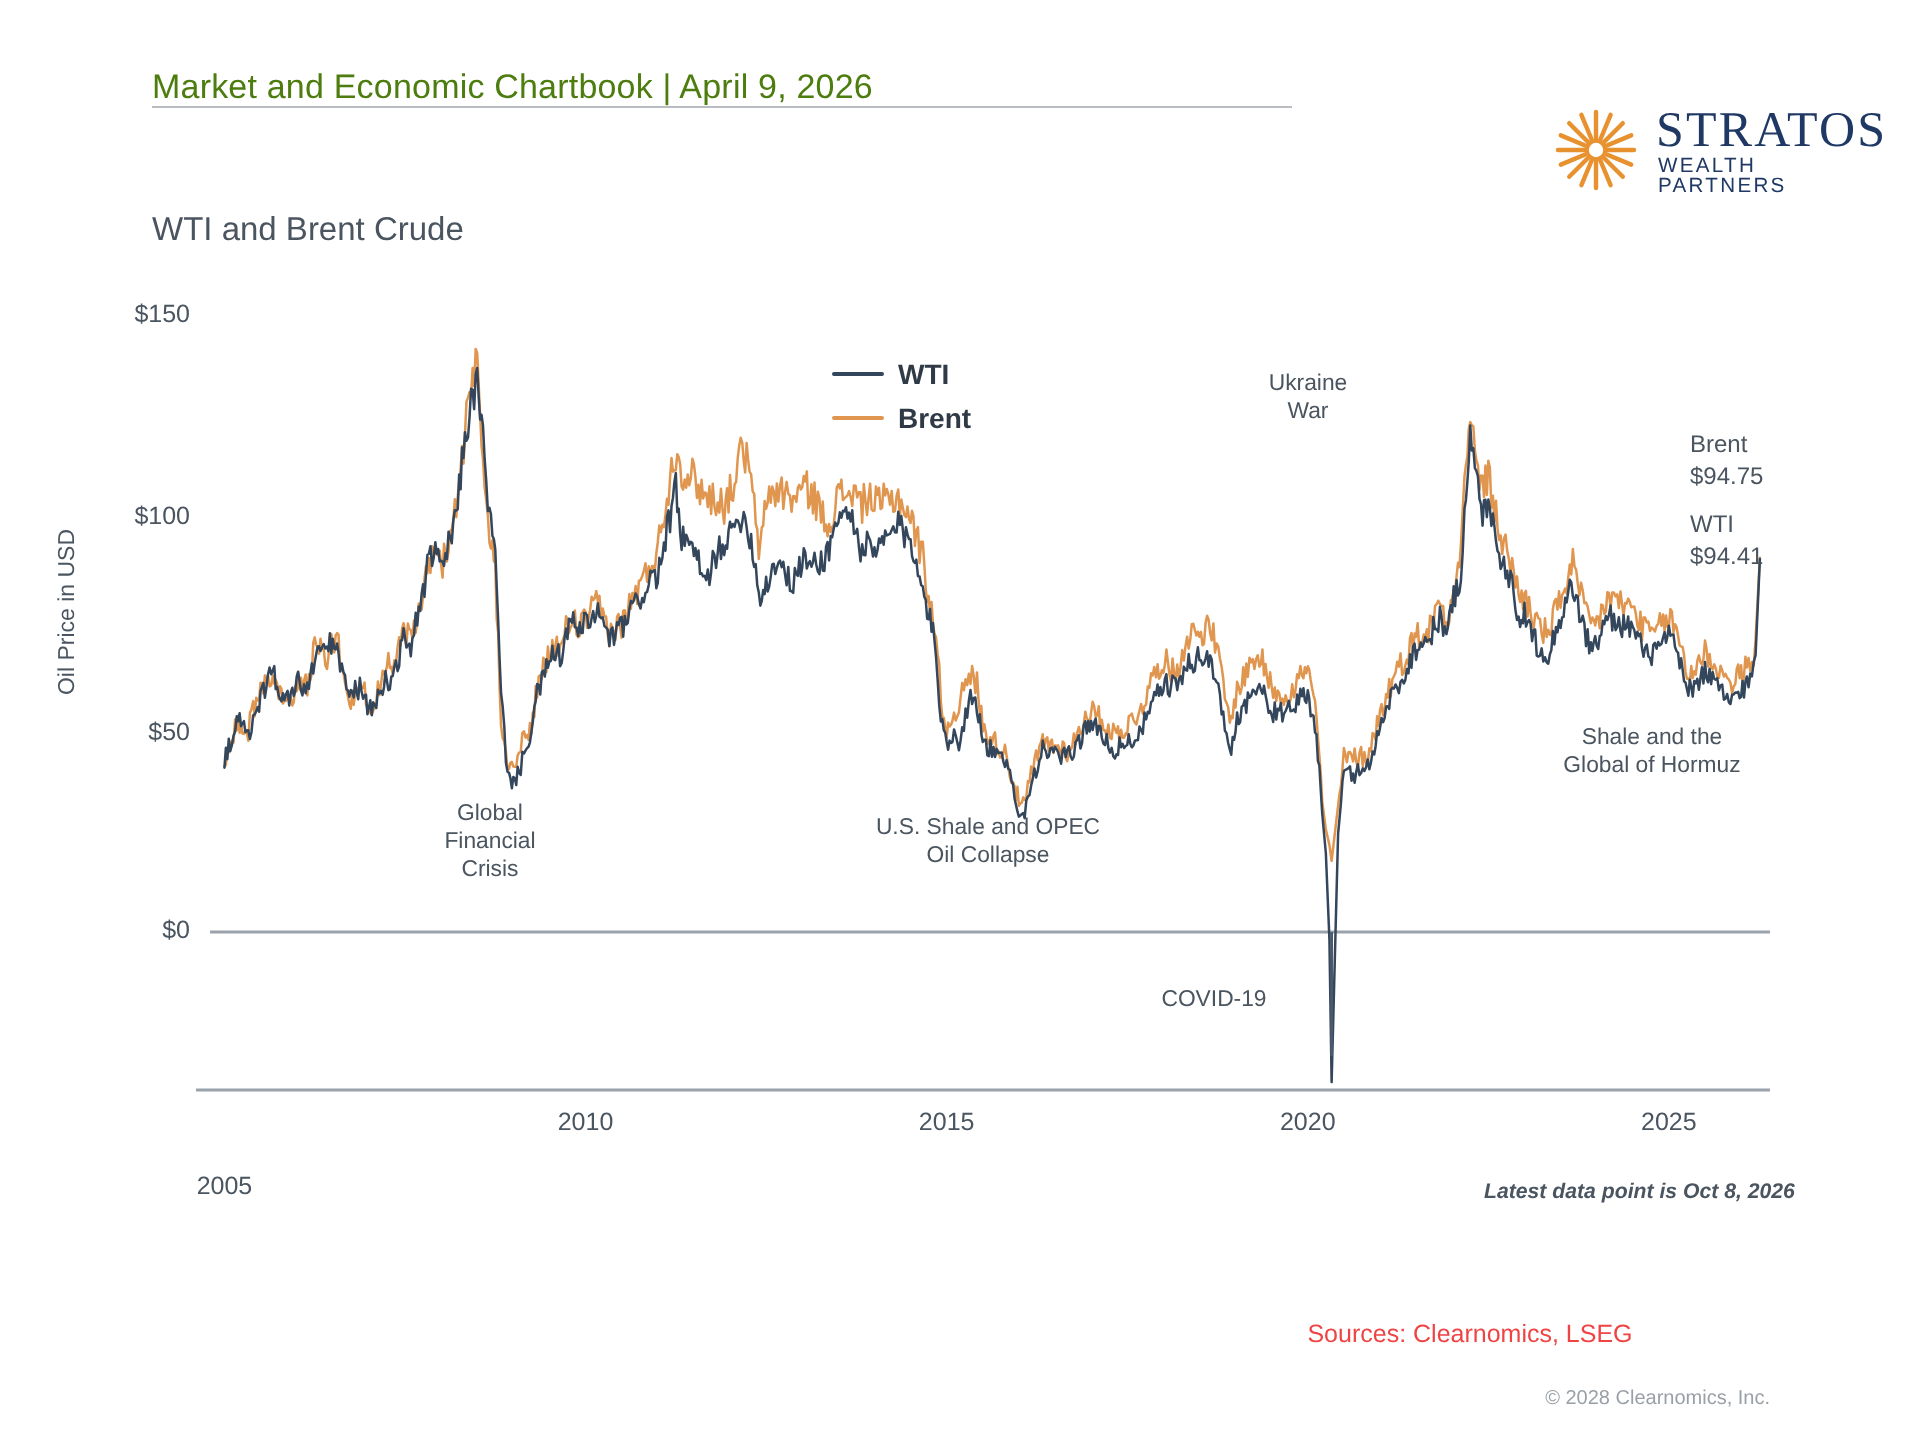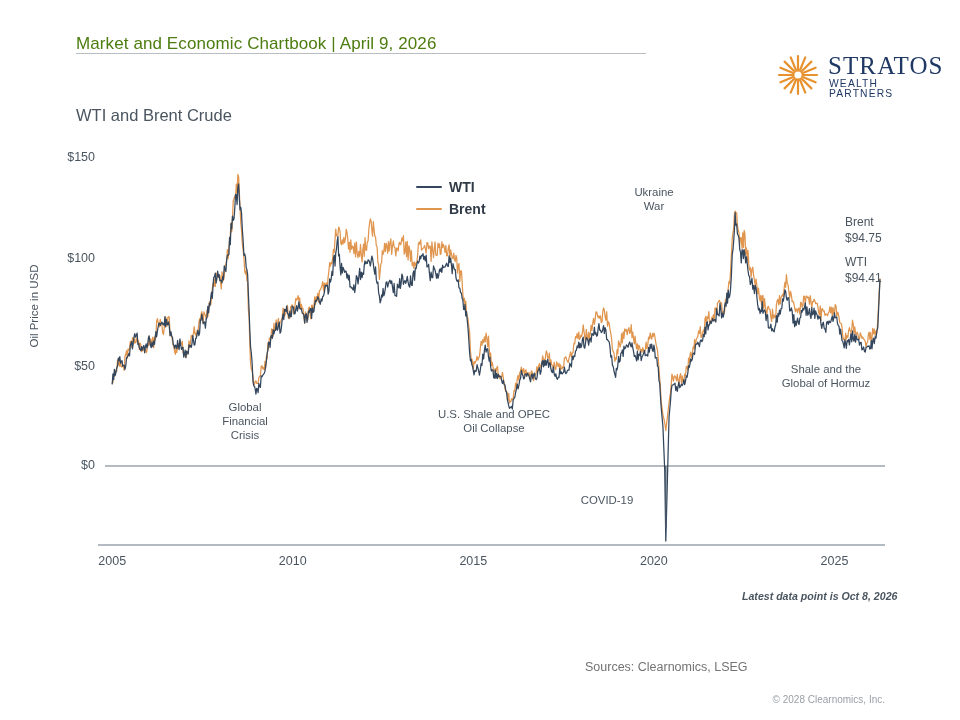--- a/index.html
+++ b/index.html
@@ -63,21 +63,21 @@
   
   .ann{position:absolute;font-size:11.4px;color:#4a5560;text-align:center;line-height:1.22;}
   .endlab{position:absolute;font-size:12px;color:#4a5560;text-align:left;line-height:1.30;}
 
   .latest{
     position:absolute;left:742px;top:590px;
     font-size:10.6px;font-style:italic;color:#4a5560;font-weight:600;white-space:nowrap;
   }
   .sources{
     position:absolute;right:75px;top:659px;
-    font-size:12.5px;color:#737373;text-align:left;line-height:1.28;width:300px;
+    font-size:12.5px;color:#ef4444;text-align:center;line-height:1.28;width:300px;
   }
   .copyright{
     position:absolute;right:75px;top:694px;
     font-size:10px;color:#9aa0a6;text-align:right;width:300px;
   }
 </style>
 </head>
 <body>
 
 <div id="page">
@@ -124,21 +124,21 @@
   </div>
 
   <div class="ylab">Oil Price in USD</div>
   <div id="yticks">
       <div class="ytick" style="left: 35px; top: 458px;">$0</div>
       <div class="ytick" style="left: 35px; top: 359.25px;">$50</div>
       <div class="ytick" style="left: 35px; top: 251px;">$100</div>
       <div class="ytick" style="left: 35px; top: 150px;">$150</div>
     </div>
   <div id="xticks">
-      <div class="xtick" style="left: 82.2222px; top: 554px;">2005</div>
+      <div class="xtick" style="left: 82.2222px; top: 586px;">2005</div>
       <div class="xtick" style="left: 262.778px; top: 554px;">2010</div>
       <div class="xtick" style="left: 443.333px; top: 554px;">2015</div>
       <div class="xtick" style="left: 623.889px; top: 554px;">2020</div>
       <div class="xtick" style="left: 804.444px; top: 554px;">2025</div>
     </div>
 
   <div class="legend">
     <div class="legrow">
       <span class="legline" id="lg0" style="background: rgb(51, 70, 92);"></span>
       <span class="legtxt">WTI</span>

